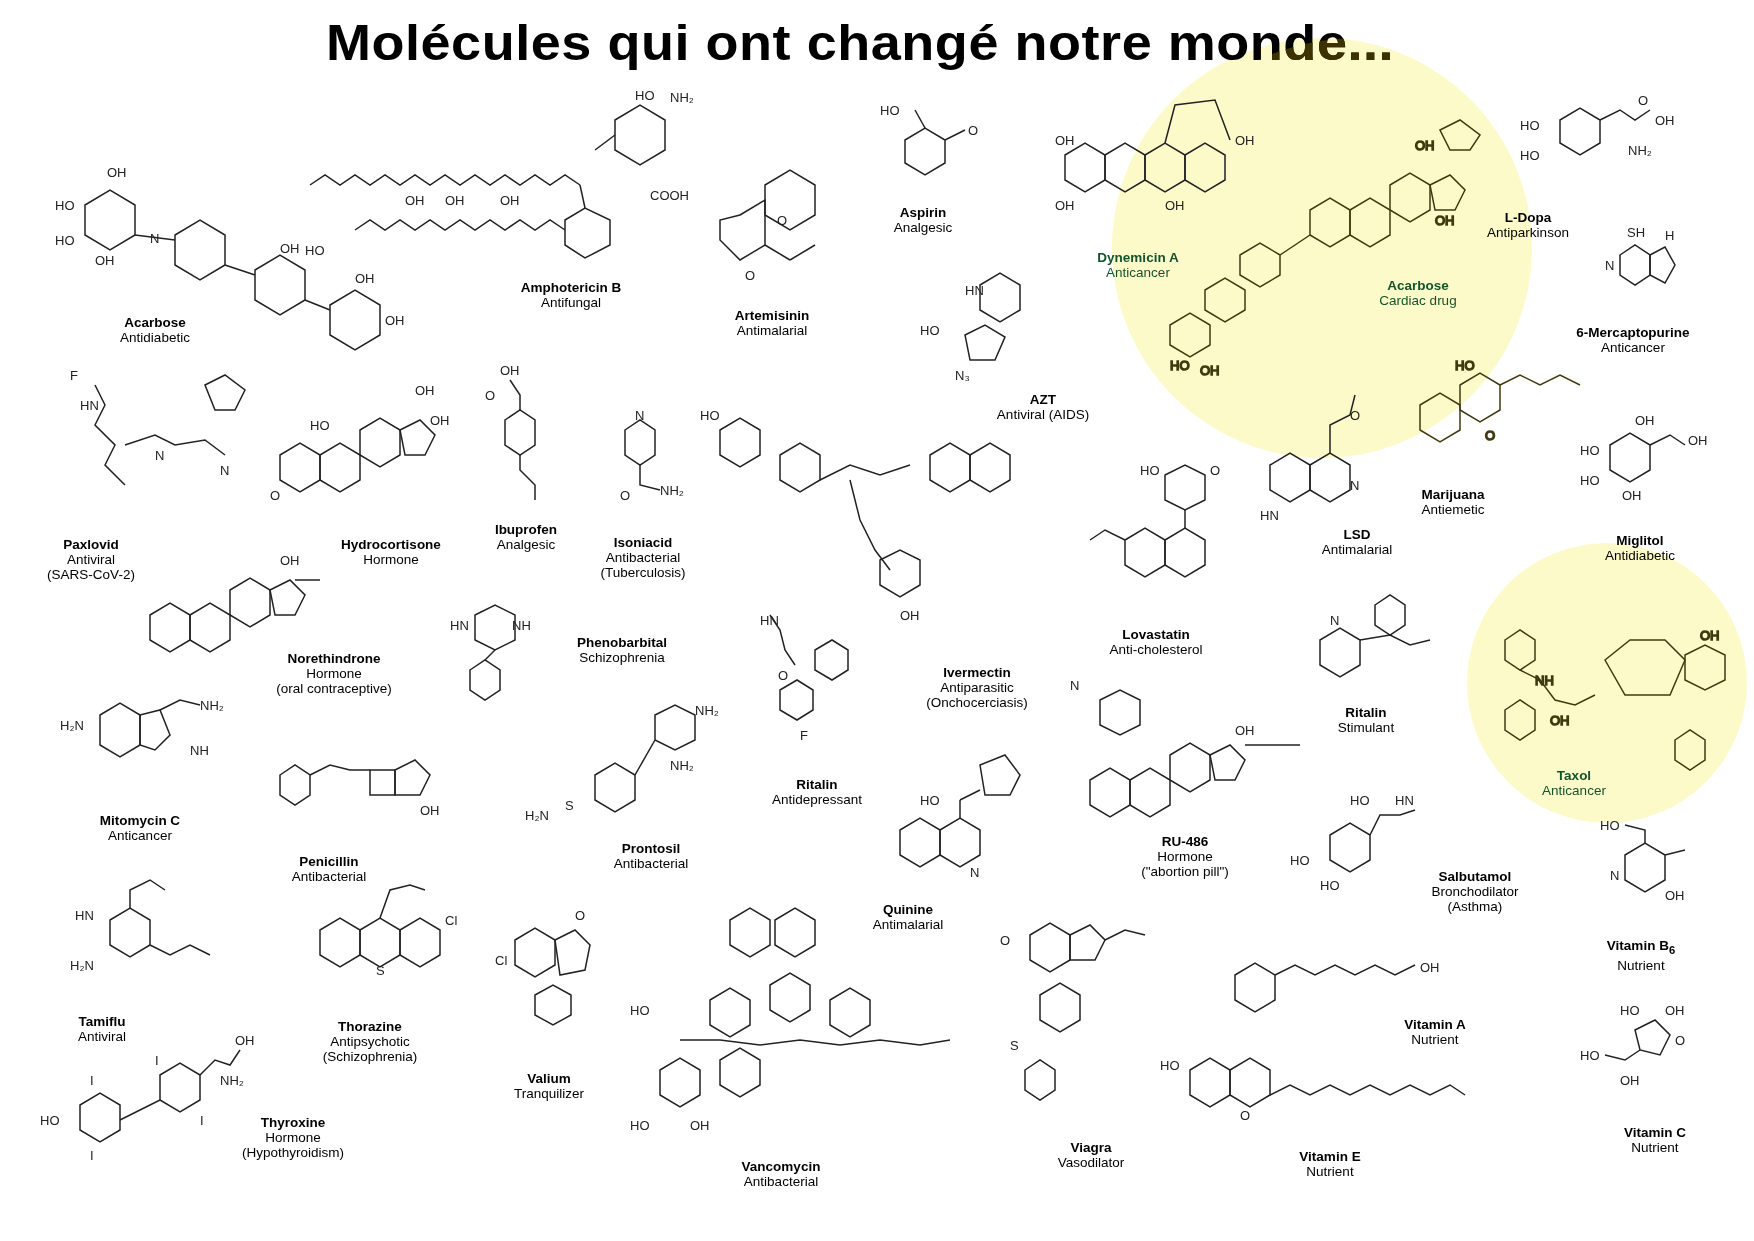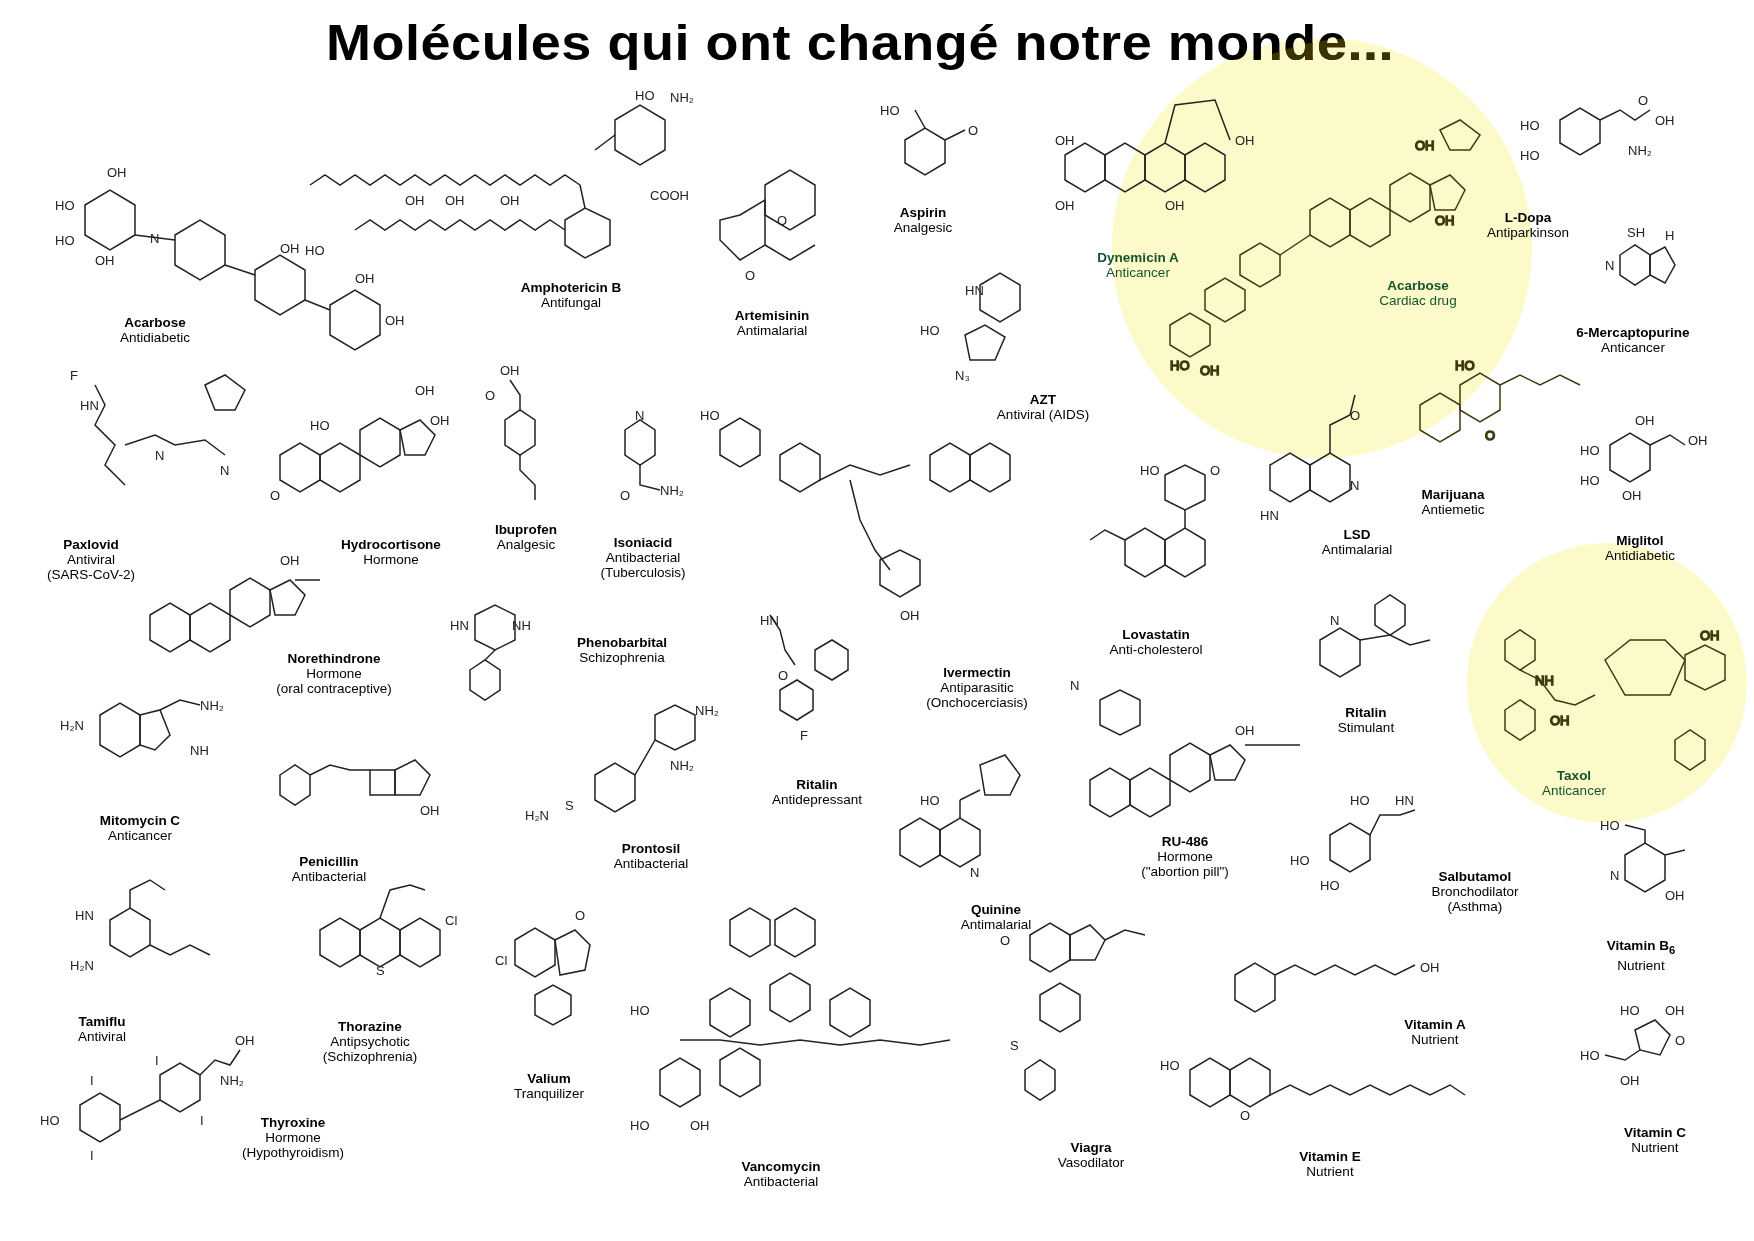--- a/index.html
+++ b/index.html
@@ -524,21 +524,21 @@
       <span class="cls">Antibacterial</span>
     </div>
     <div class="label" style="left: 651px; top: 841px;">
       <span class="name">Prontosil</span>
       <span class="cls">Antibacterial</span>
     </div>
     <div class="label" style="left: 817px; top: 777px;">
       <span class="name">Ritalin</span>
       <span class="cls">Antidepressant</span>
     </div>
-    <div class="label" style="left: 996px; top: 902px; text-align: center;">
+    <div class="label" style="left: 908px; top: 902px; text-align: center;">
       <span class="name">Quinine</span>
       <span class="cls">Antimalarial</span>
     </div>
     <div class="label" style="left: 1185px; top: 834px;">
       <span class="name">RU-486</span>
       <span class="cls">Hormone</span>
       <span class="note">("abortion pill")</span>
     </div>
     <div class="label" style="left: 1475px; top: 869px;">
       <span class="name">Salbutamol</span>

